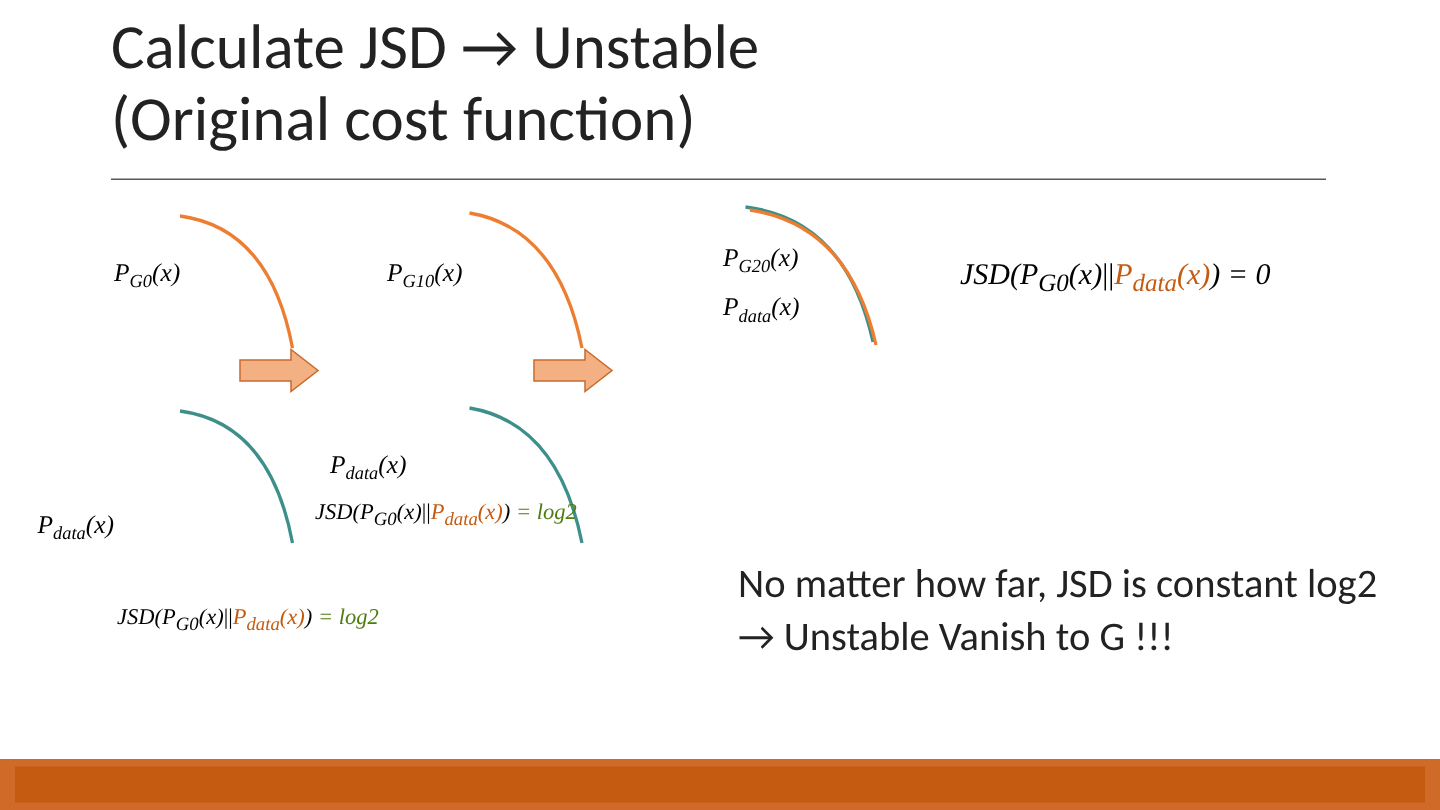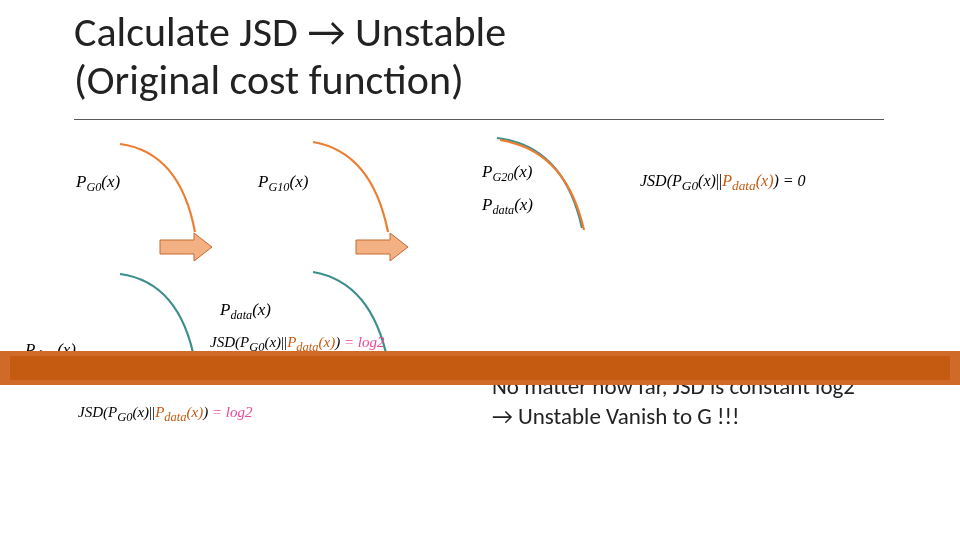--- a/index.html
+++ b/index.html
@@ -8,21 +8,21 @@
     width: 960px;
     height: 540px;
     background: #fff;
     font-family: "Calibri", "Segoe UI", Arial, sans-serif;
     color: #1a1a1a;
     overflow: hidden;
   }
   .slide {
     position: relative;
     width: 960px;
-    height: 385px;
+    height: 540px;
   }
   .title {
     position: absolute;
     left: 74px;
     top: 8px;
     width: 700px;
     font-size: 42px;
     font-weight: 400;
     line-height: 1.15;
     color: #222;
@@ -50,40 +50,40 @@
     font-family: "Cambria Math", "Times New Roman", serif;
     font-style: italic;
     font-size: 15px;
     color: #000;
   }
   .jsd .fn { color: #000; font-style: italic; }
   .jsd .paren { color: #000; }
   .jsd .pg { color: #000; }
   .jsd .bars { font-style: normal; }
   .jsd .pdata { color: #c55a11; }
-  .jsd .rhs { color: #ec4899; font-style: italic; }
+  .jsd .rhs { color: #4d7c0f; font-style: italic; }
 
   
   #lbl-pg0   { position:absolute; left: 76px;  top:172px; }
   #lbl-pg10  { position:absolute; left:258px;  top:172px; }
   #lbl-pg20  { position:absolute; left:482px;  top:162px;text-align:right; }
   #lbl-pd3   { position:absolute; left:482px;  top:195px; }
   #lbl-pd1   { position:absolute; left: 25px;  top:340px; }
   #lbl-pd2   { position:absolute; left:220px;  top:300px; }
 
-  #jsd-eq0   { position:absolute; left:640px;  top:172px; font-size:16px;}
+  #jsd-eq0   { position:absolute; left:640px;  top:172px; font-size:20px;}
   #jsd-eq1   { position:absolute; left: 78px;  top:404px; }
   #jsd-eq2   { position:absolute; left:210px;  top:334px; }
 
   .bottom-text {
     position:absolute;
     left: 492px;
     top: 372px;
     width: 430px;
-    font-size: 23px;
+    font-size: 27px;
     line-height: 1.3;
     color: #222;
   }
 
   
   .bottom-bar-outer {
     position:absolute;
     left:0; bottom:0;
     width:960px; height:34px;
     background:#d06a29;

